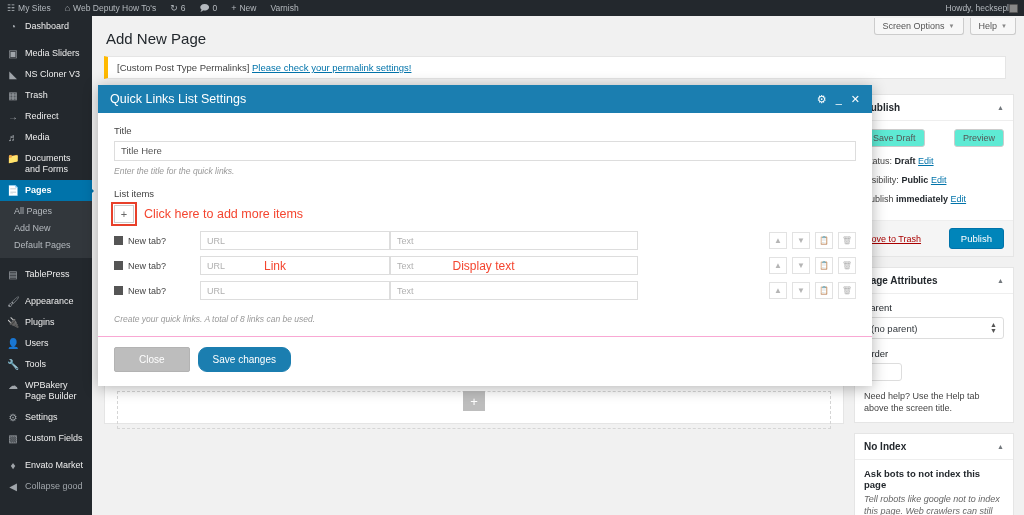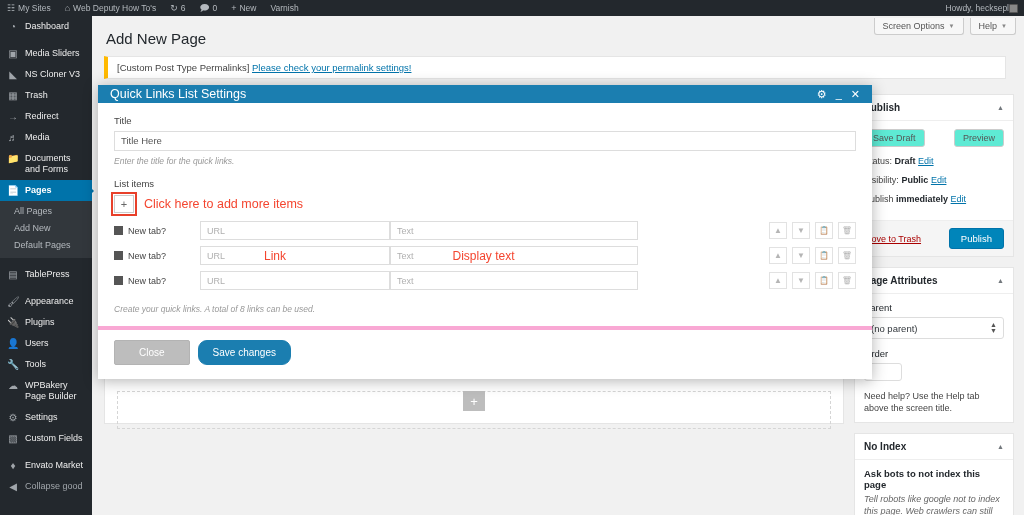--- a/index.html
+++ b/index.html
@@ -160,21 +160,21 @@
   .ni-strong { font-size: 9.5px; font-weight: bold; color: #23282d; margin-bottom: 3px; }
   .ni-desc { font-size: 9px; font-style: italic; color: #666; line-height: 12px; }
 
   
   .modal {
     position: absolute; left: 98px; top: 85px; width: 774px;
     background: #fff; box-shadow: 0 2px 14px rgba(0,0,0,0.30);
     z-index: 100;
   }
   .modal-head {
-    background: #1b7eb0; color: #fff; height: 18px;
+    background: #1b7eb0; color: #fff; height: 28px;
     display: flex; align-items: center; padding: 0 12px;
   }
   .modal-title { font-size: 12.5px; flex: 1; }
   .modal-ctrls { display: flex; align-items: center; gap: 9px; font-size: 11px; }
   .modal-body { padding: 12px 16px 4px 16px; }
   .lbl { font-size: 9.5px; color: #444; margin-bottom: 5px; }
   .text-input {
     width: 100%; height: 20px; border: 1px solid #ddd; background: #fff;
     font-size: 9.5px; color: #555; padding: 0 6px; line-height: 18px;
   }
@@ -211,21 +211,21 @@
   .act-btn {
     width: 18px; height: 17px; border: 1px solid #e2e2e2; background: #fff;
     color: #b5b5b5; font-size: 8px;
     display: flex; align-items: center; justify-content: center;
   }
   .modal-hint {
     font-size: 8.5px; font-style: italic; color: #999;
     padding: 4px 16px 12px 16px;
   }
   .modal-foot {
-    border-top: 4px solid #f9a8d4; background: #fff;
+    border-top: 1px solid #f9a8d4; background: #fff;
     padding: 10px 16px 14px 16px; display: flex; gap: 8px;
   }
   .btn-close {
     background: #bdbdbd; border: 1px solid #b3b3b3; color: #fff;
     font-size: 10px; padding: 6px 24px; border-radius: 2px;
   }
   .btn-save {
     background: #1b7eb0; border: 1px solid #1b7eb0; color: #fff;
     font-size: 10px; padding: 6px 14px; border-radius: 9px;
   }

